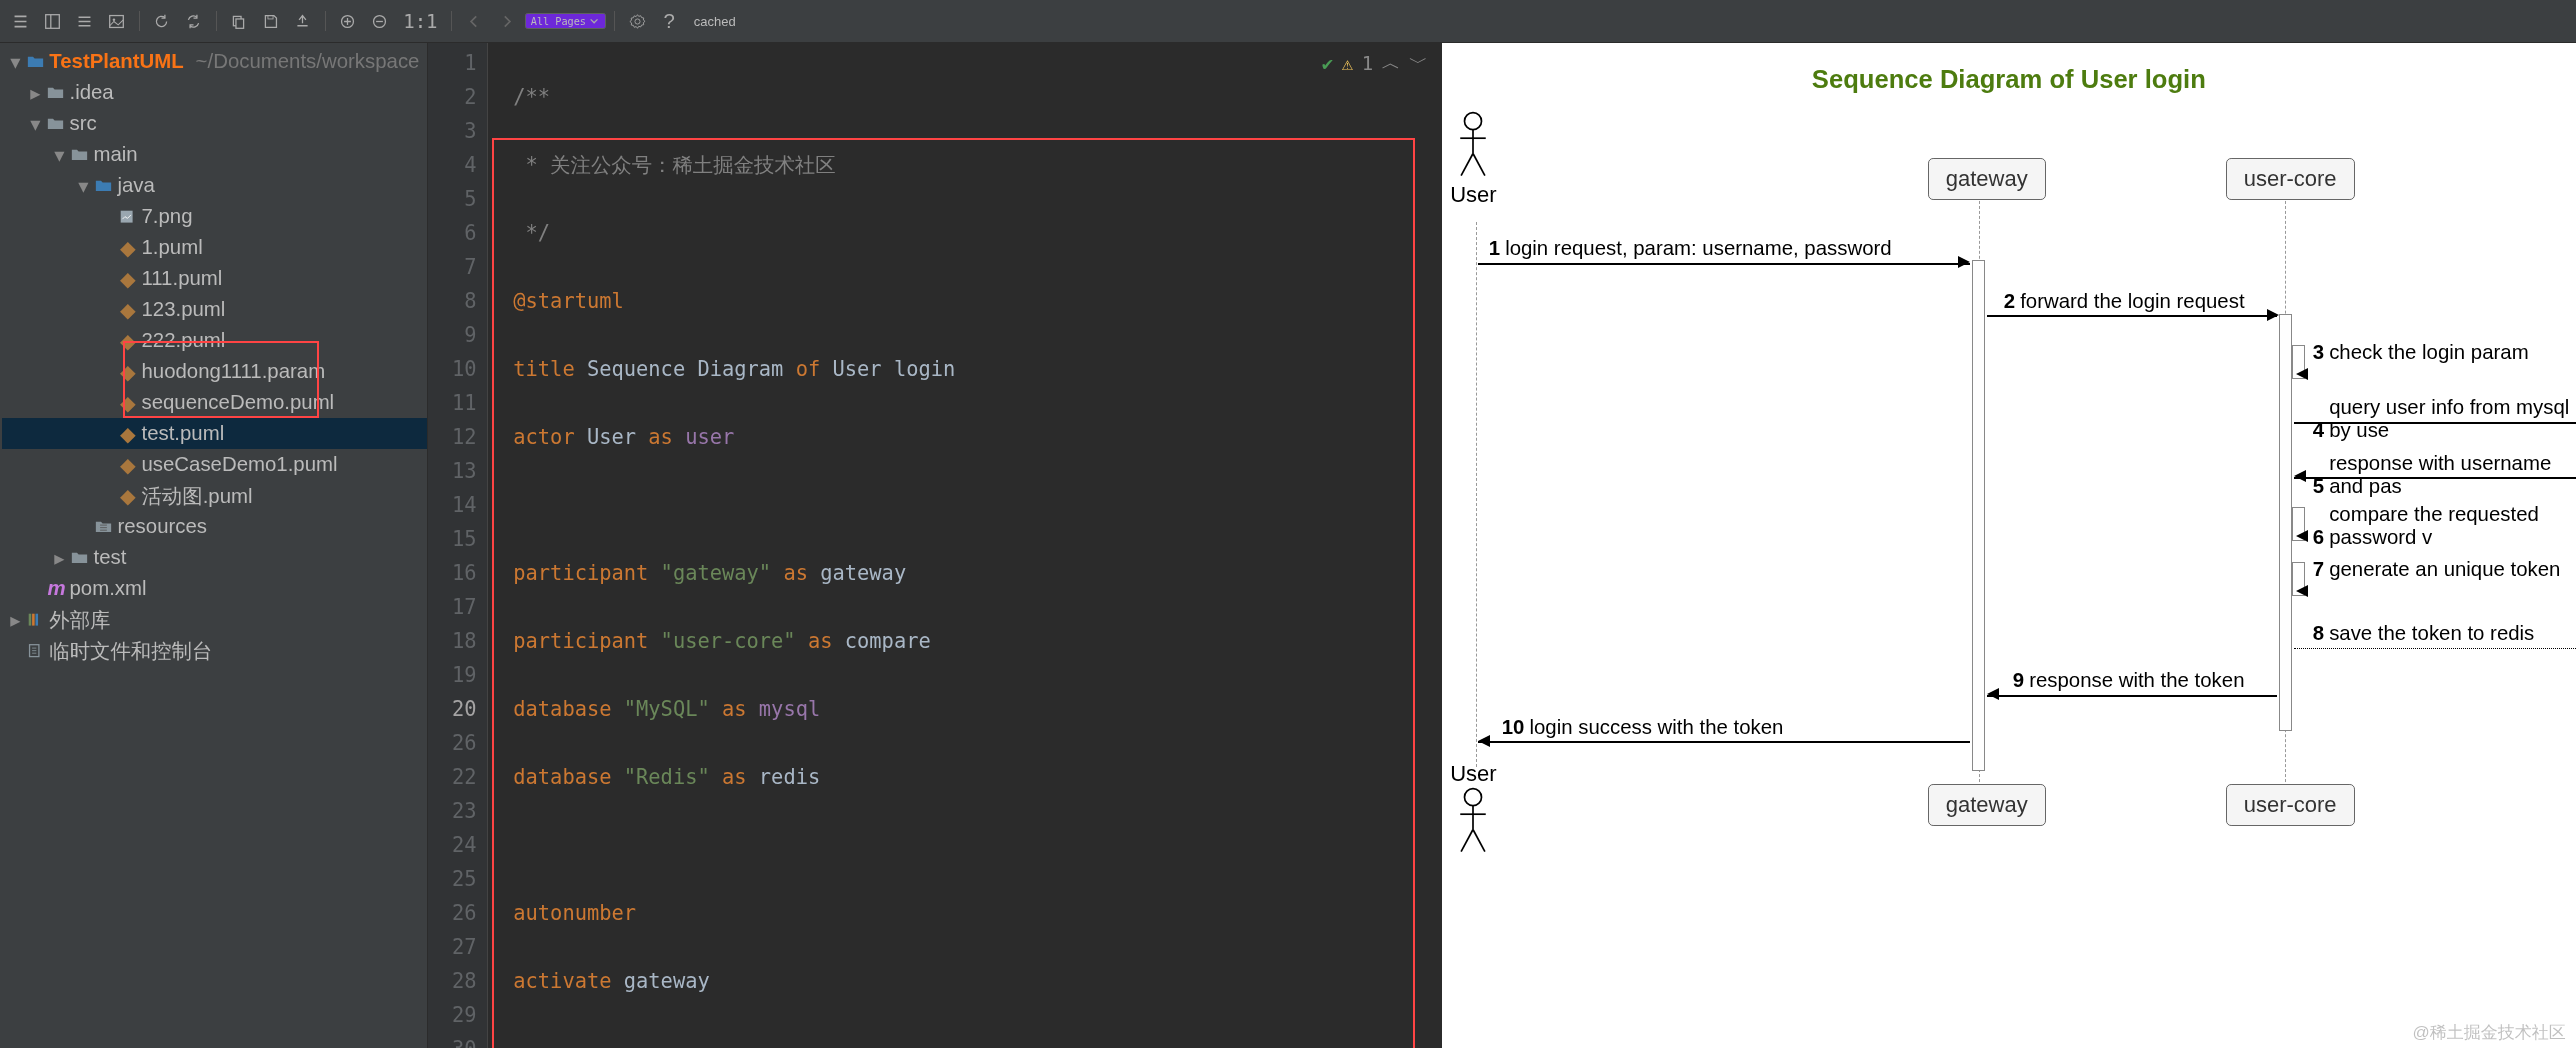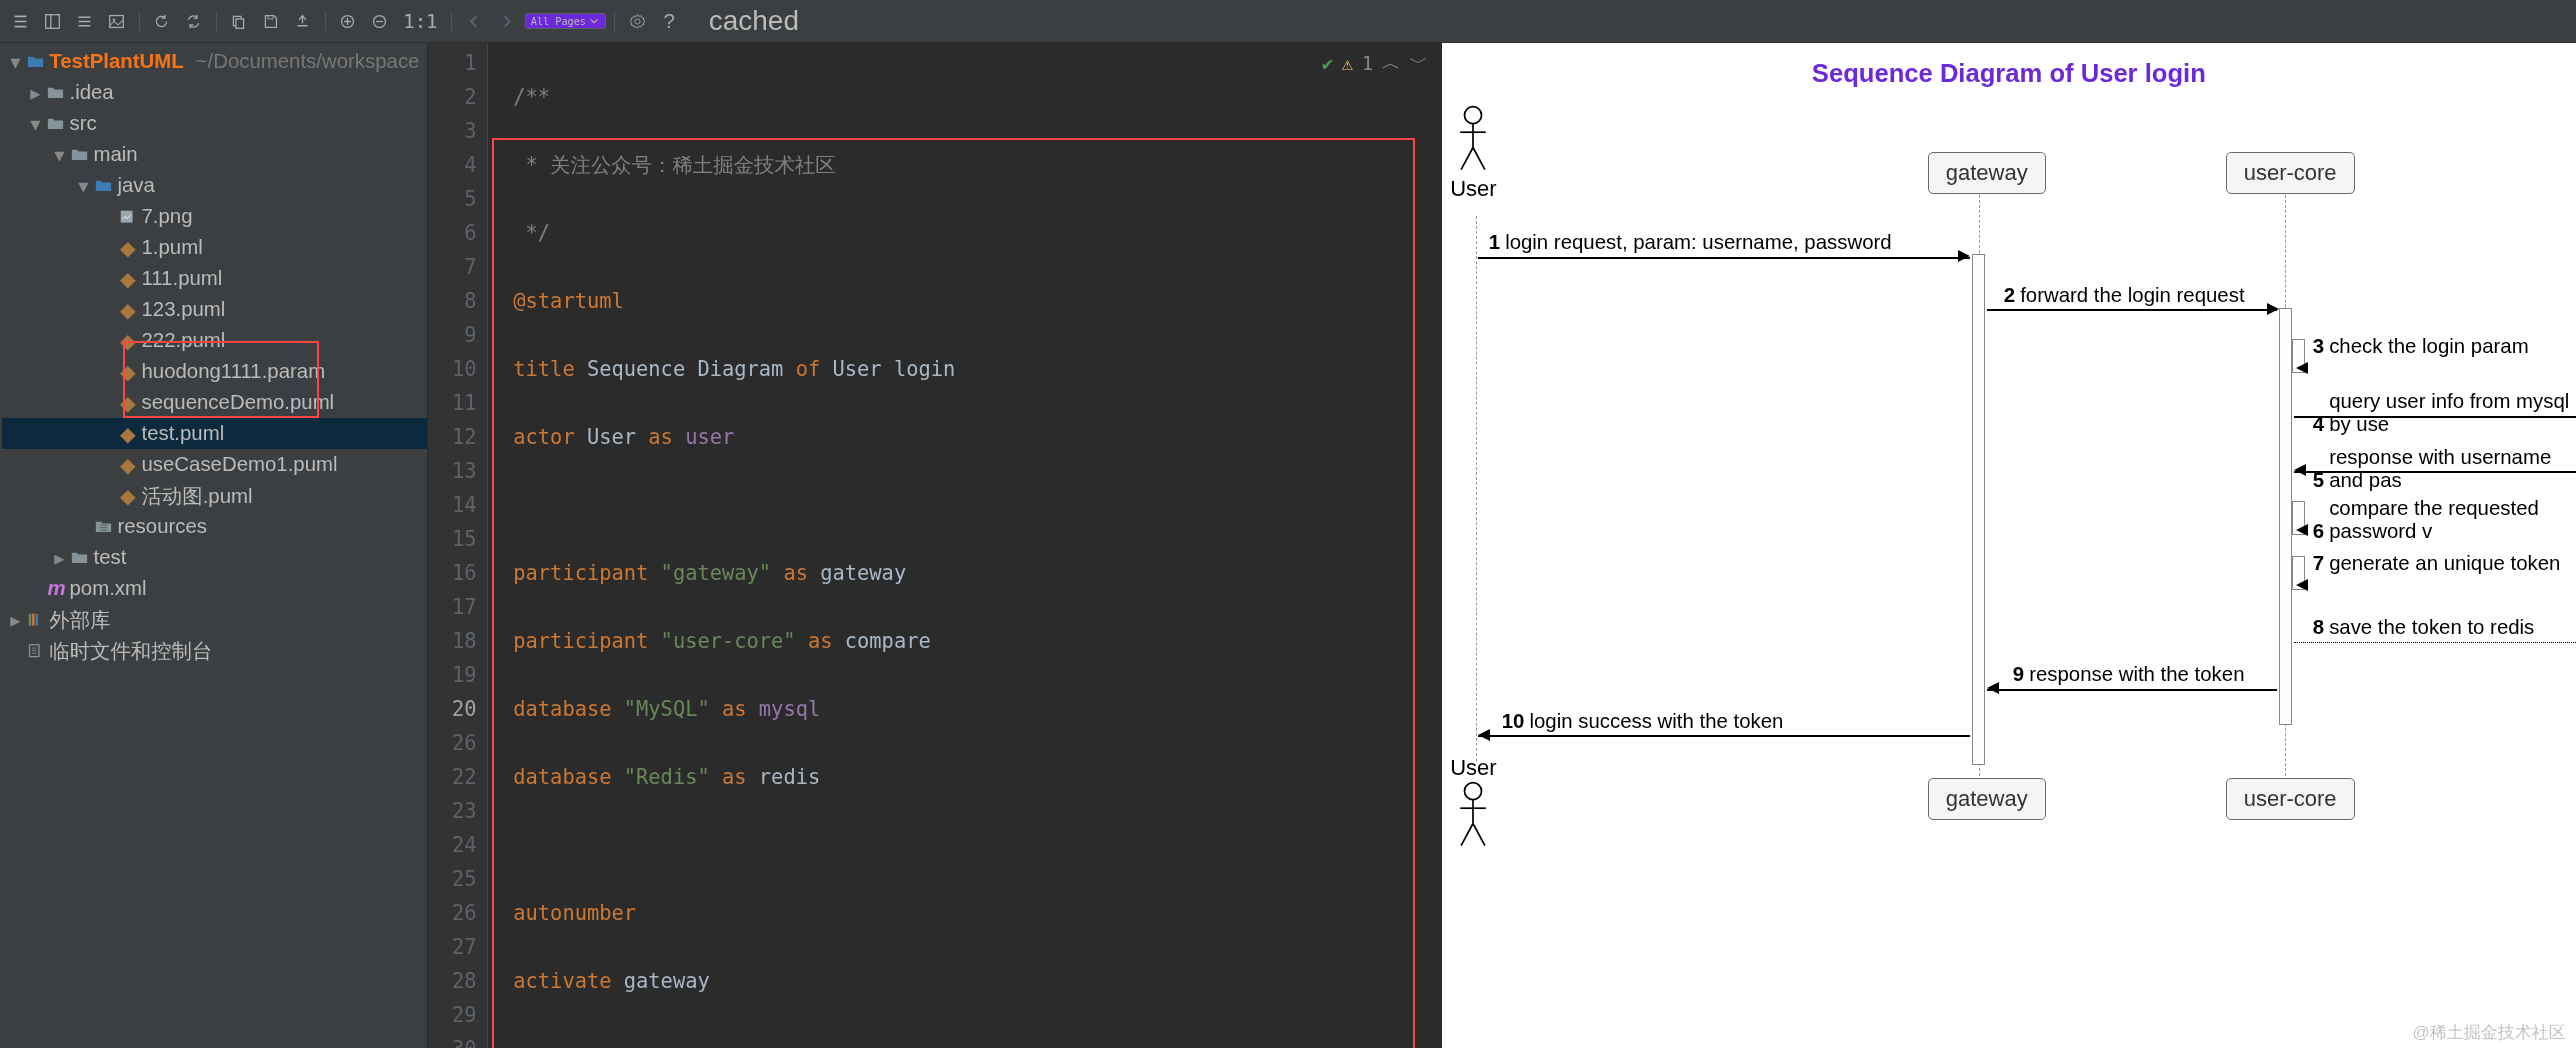--- a/index.html
+++ b/index.html
@@ -51,22 +51,22 @@
     border-radius: 2.6px;
     padding: 1.7px 5.1px;
     color: #bbb;
     display: flex;
     align-items: center;
     gap: 3.4px;
   }
   .toolbar .status {
     color: #bbb;
     font-family: sans-serif;
-    font-size: 28px;
-    margin-left: 21px;
+    font-size: 13px;
+    margin-left: 6px;
   }
   
   .main {
     display: flex;
     flex: 1;
     overflow: hidden;
   }
   
   .left-strip {
     width: 1.7px;
@@ -187,22 +187,22 @@
     position: absolute;
     left: 0;
     top: 0;
     width: 100%;
     height: 100%;
   }
   .diagram-title {
     text-align: center;
     font-weight: bold;
     font-size: 25.6px;
-    color: #6d28d9;
-    margin: 16px 0 17px;
+    color: #4d7c0f;
+    margin: 22px 0 17px;
   }
   .actors {
     position: relative;
     height: 784px;
   }
   .actor {
     position: absolute;
     display: flex;
     flex-direction: column;
     align-items: center;

